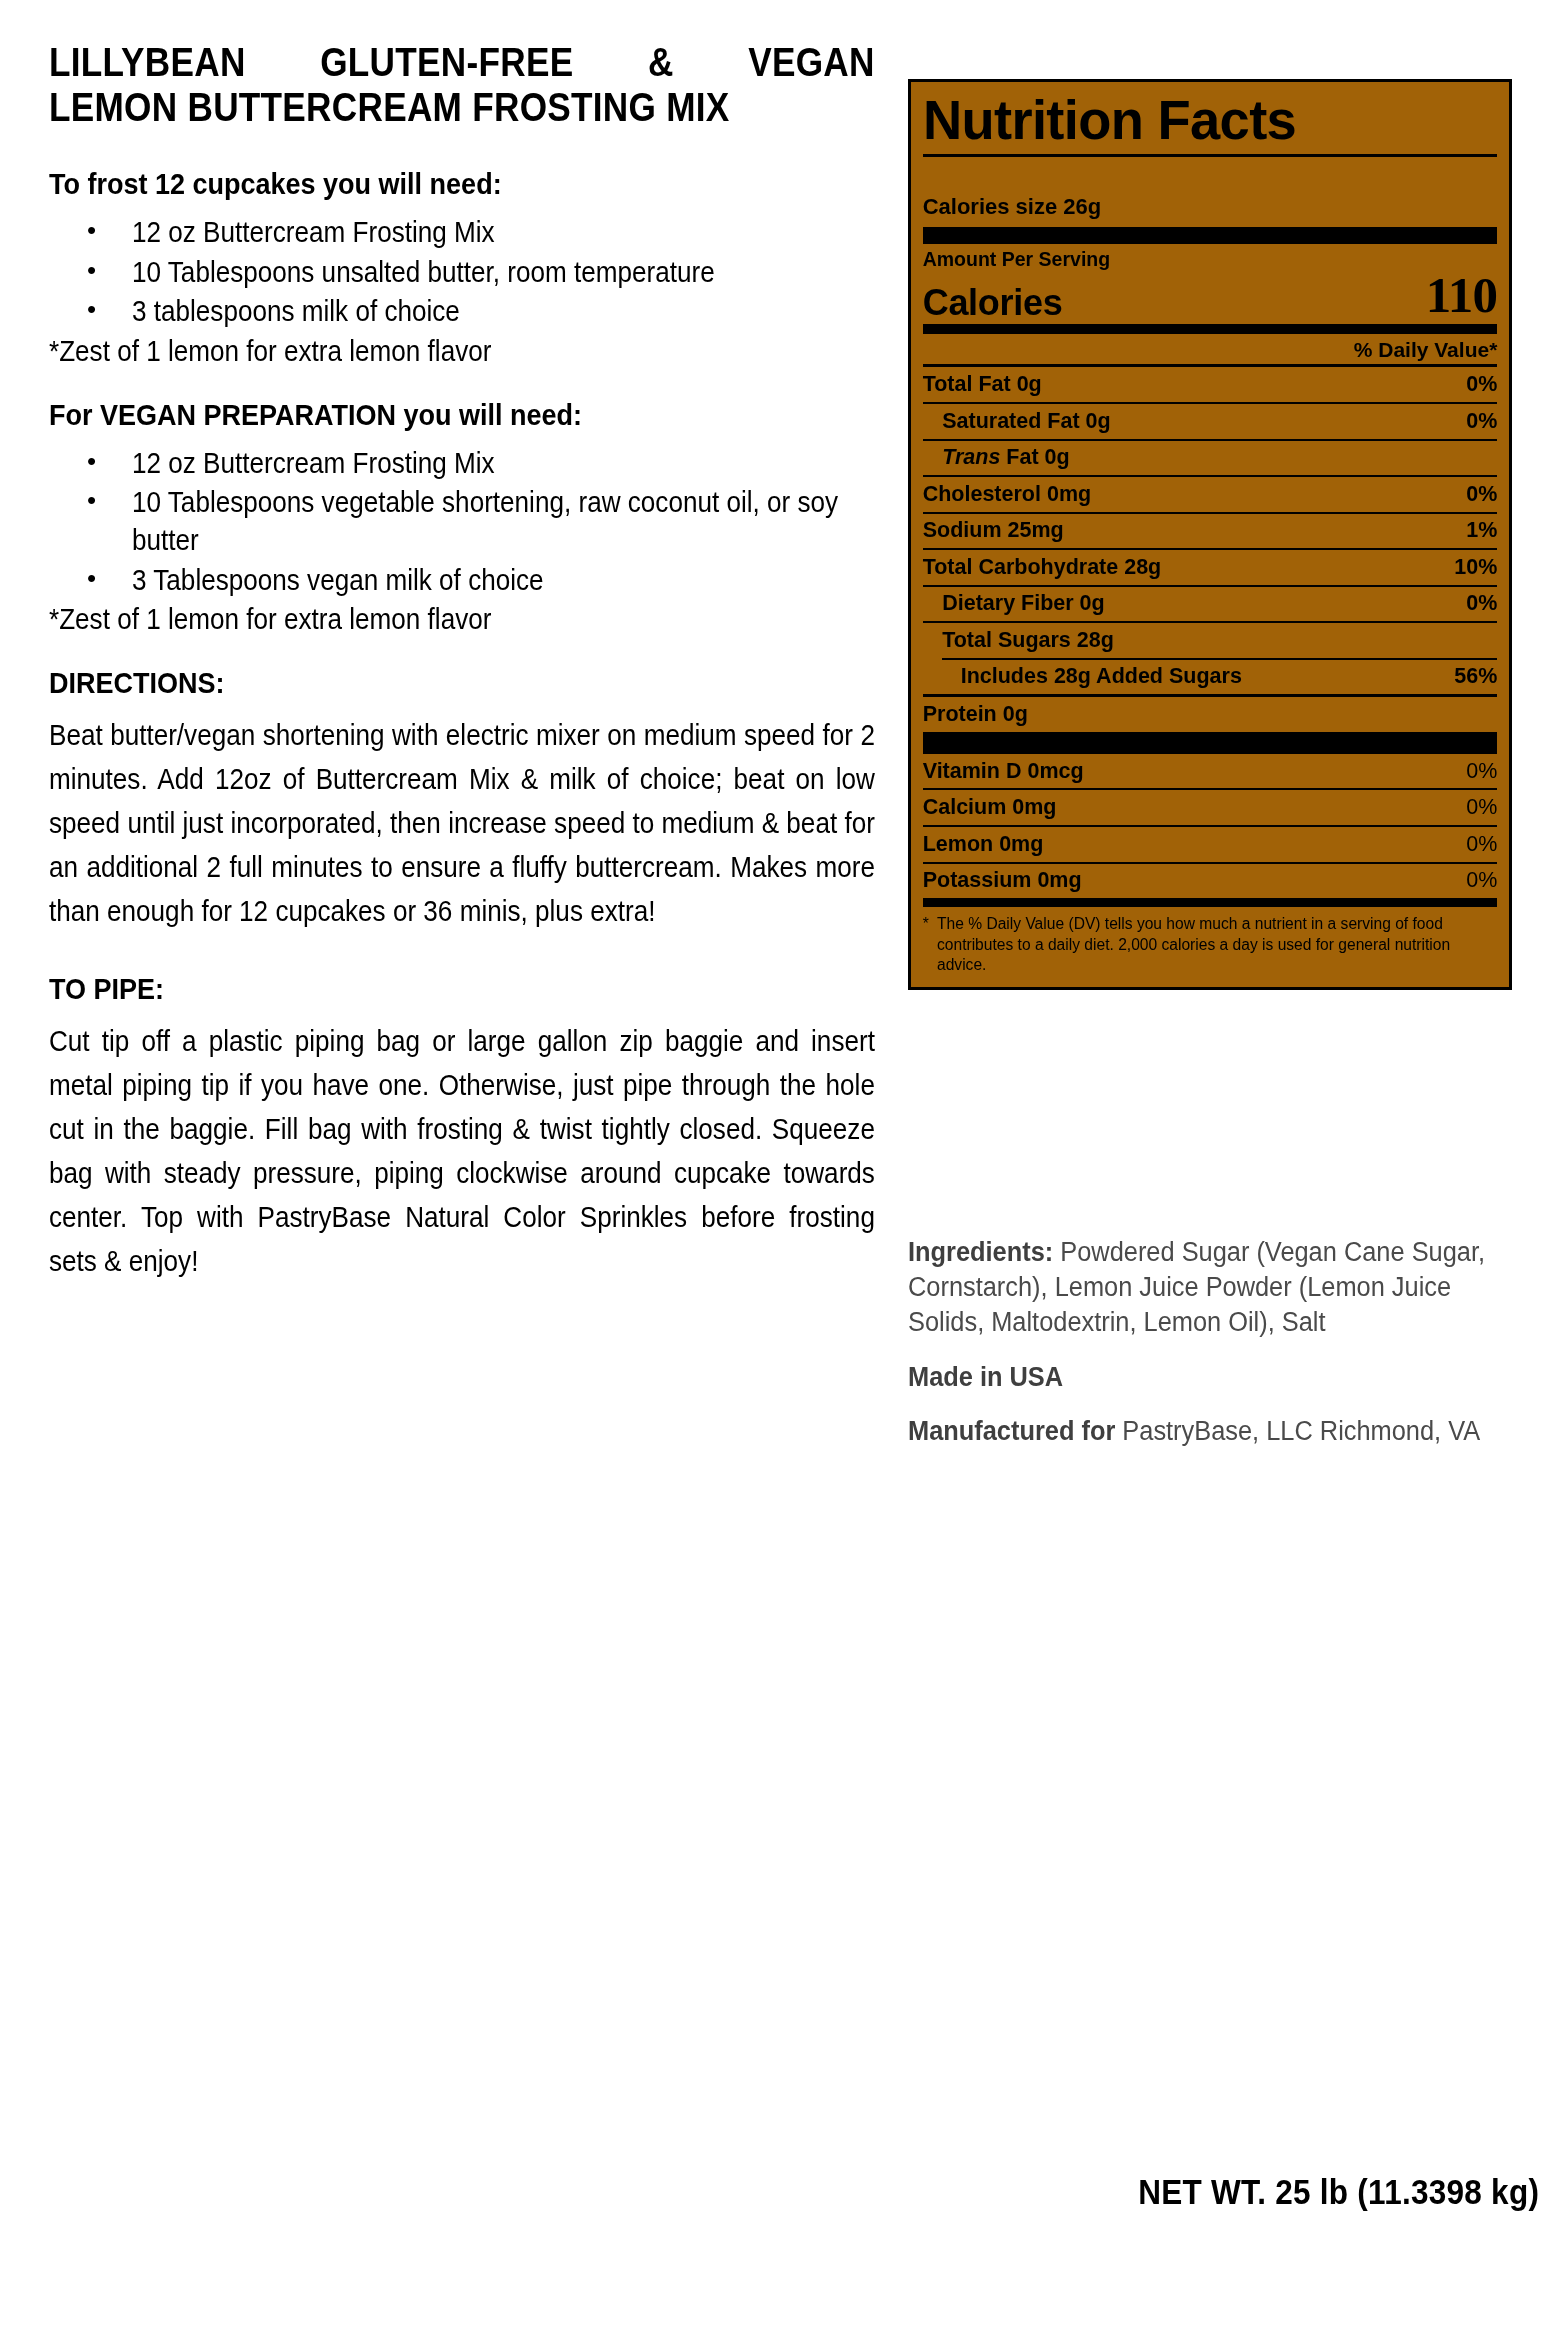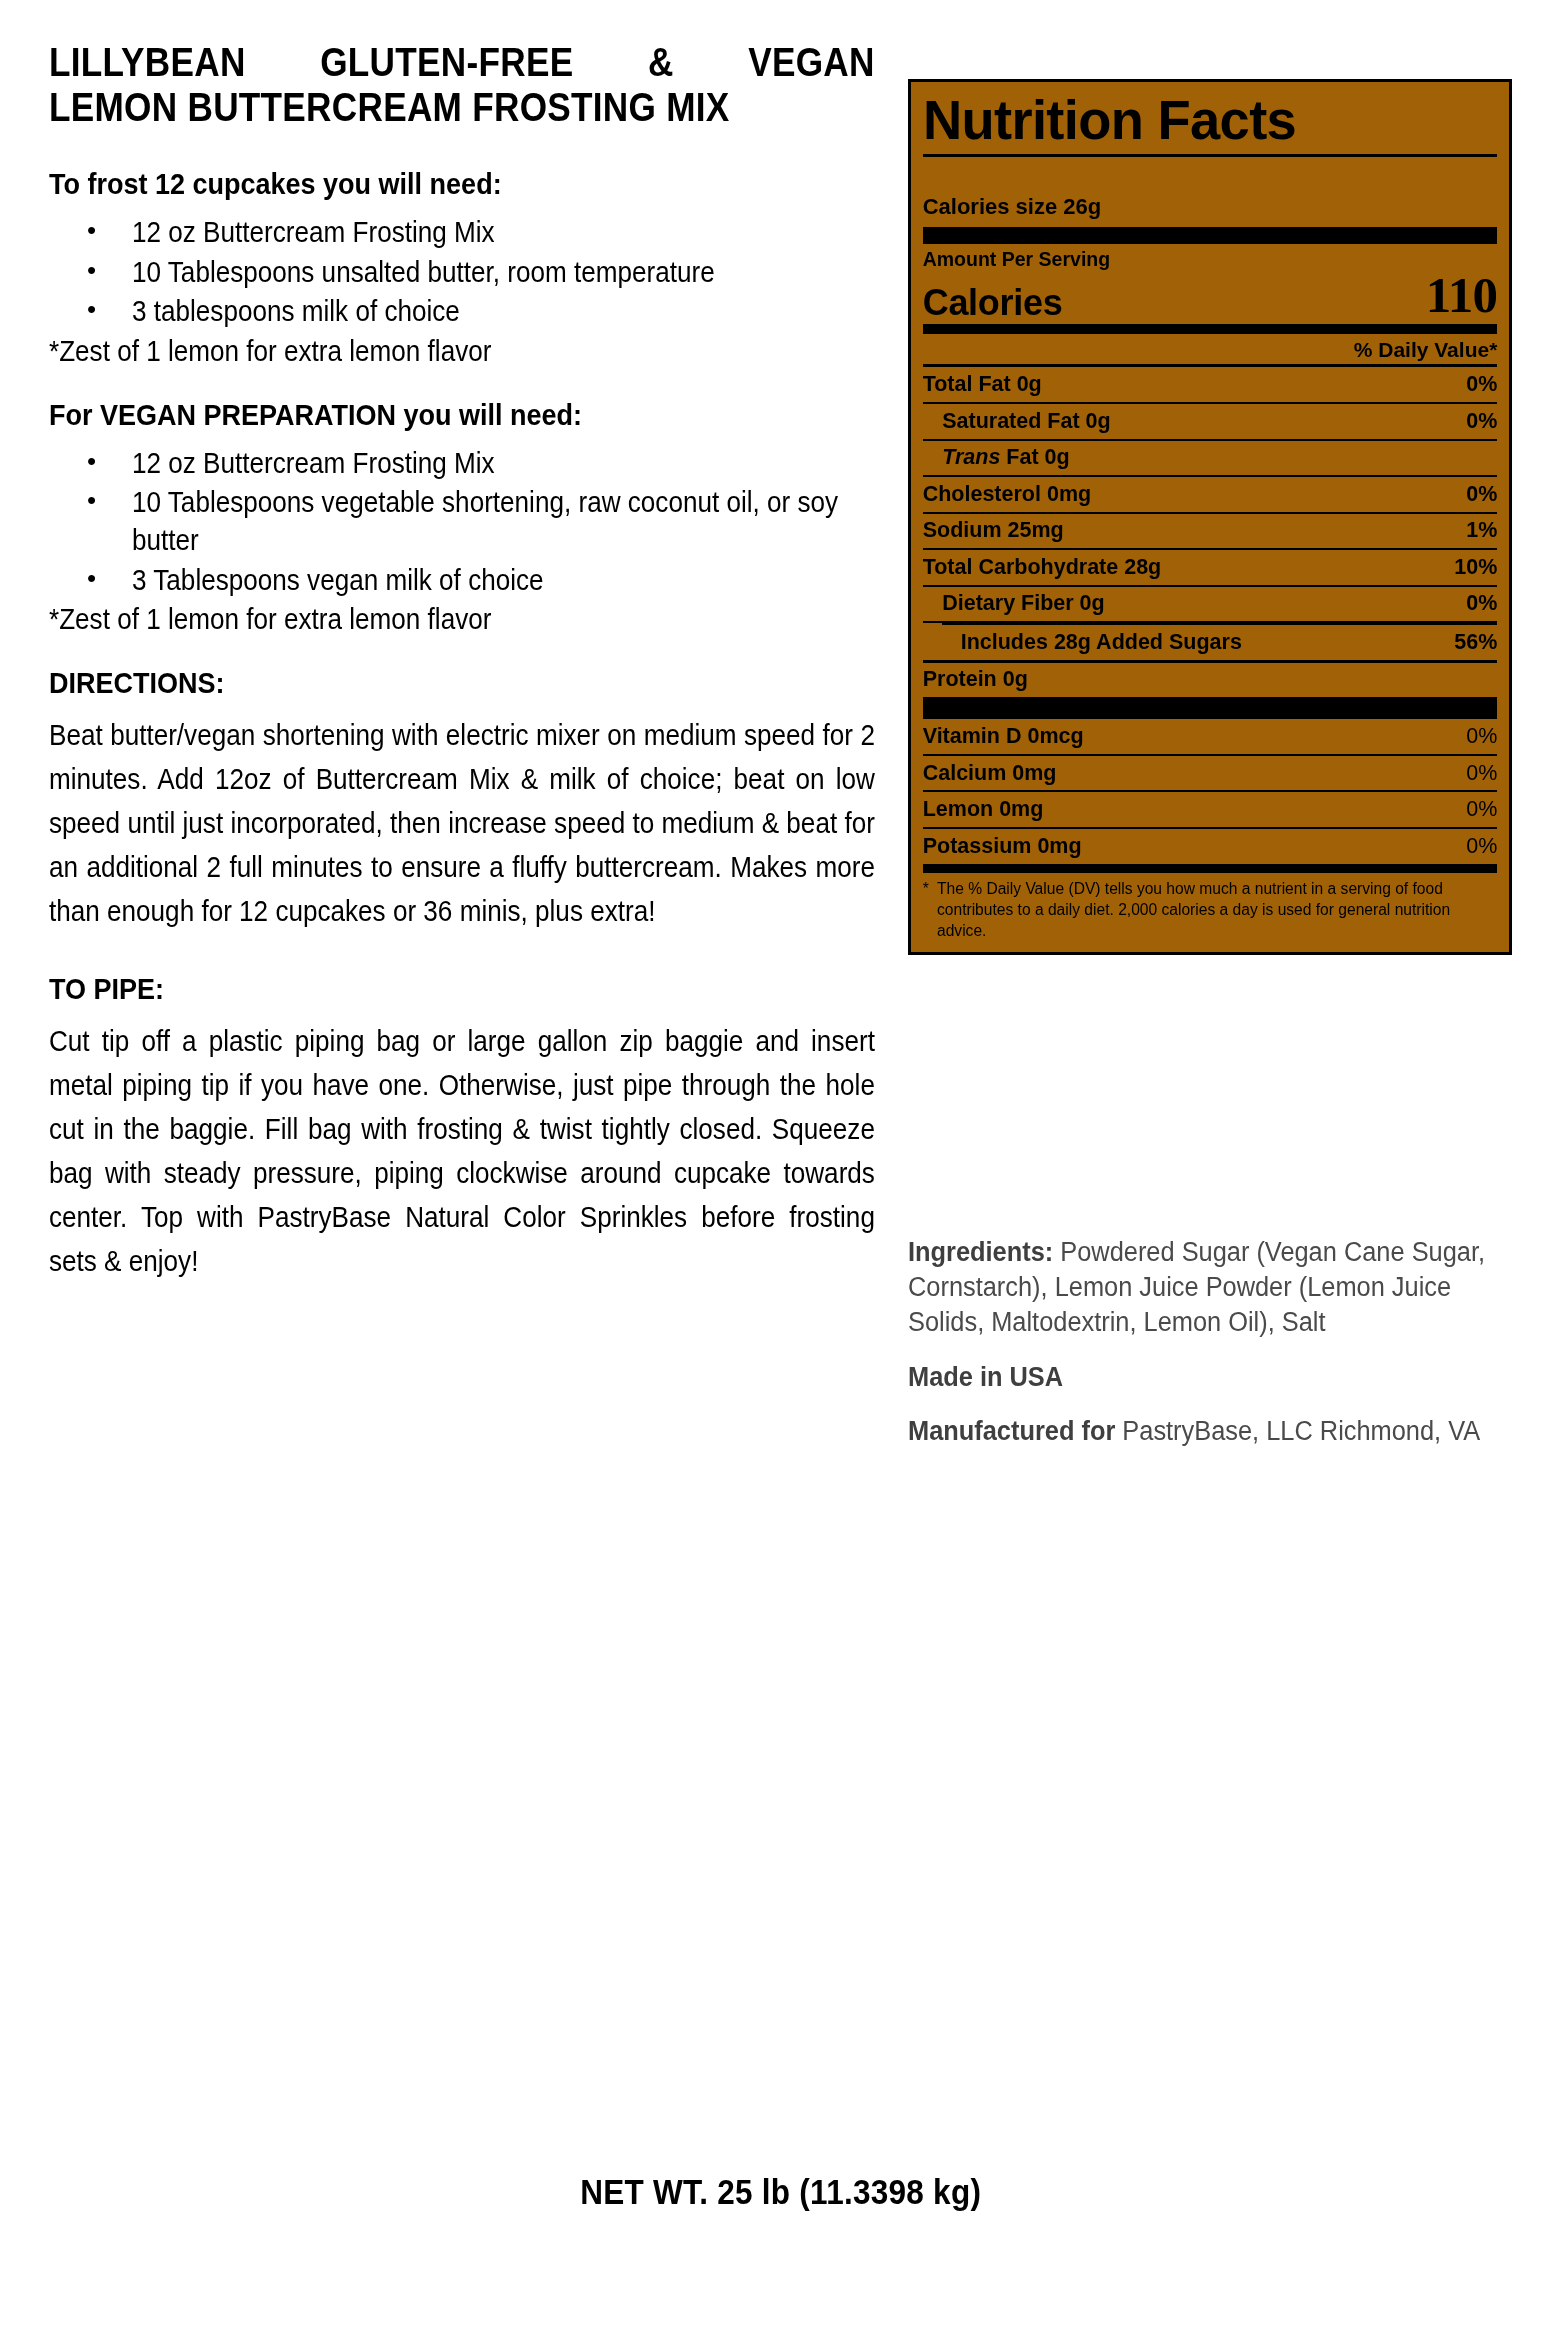--- a/index.html
+++ b/index.html
@@ -114,21 +114,21 @@
     transform-origin: left top;
     width: 111.1%;
   }
   .gap-lg { height: 38px; }
 
   .netwt {
     position: absolute;
     left: 0;
     top: 2172px;
     width: 1561px;
-    text-align: center;
+    text-align: right;
     font-family: "Liberation Sans Narrow", "Liberation Sans", sans-serif;
     font-weight: bold;
     font-size: 35px;
     letter-spacing: 0.3px;
   }
   .netwt span {
     display: inline-block;
     transform: scaleX(0.9);
   }
 
@@ -372,20 +372,24 @@
       <div class="dv">10%</div>
     </div>
     <div class="rule-hair"></div>
 
     <div class="nf-row">
       <div class="nm ind1"><span>Dietary Fiber</span> <span>0g</span></div>
       <div class="dv">0%</div>
     </div>
     <div class="rule-hair"></div>
 
+    <div class="nf-row">
+      <div class="nm ind1"><span>Total Sugars</span> <span>28g</span></div>
+      <div class="dv"></div>
+    </div>
     <div class="nf-sub-rule"></div>
 
     <div class="nf-row">
       <div class="nm ind2"><span>Includes 28g Added Sugars</span></div>
       <div class="dv">56%</div>
     </div>
     <div class="rule-med"></div>
 
     <div class="nf-row">
       <div class="nm"><strong>Protein</strong> <span>0g</span></div>

